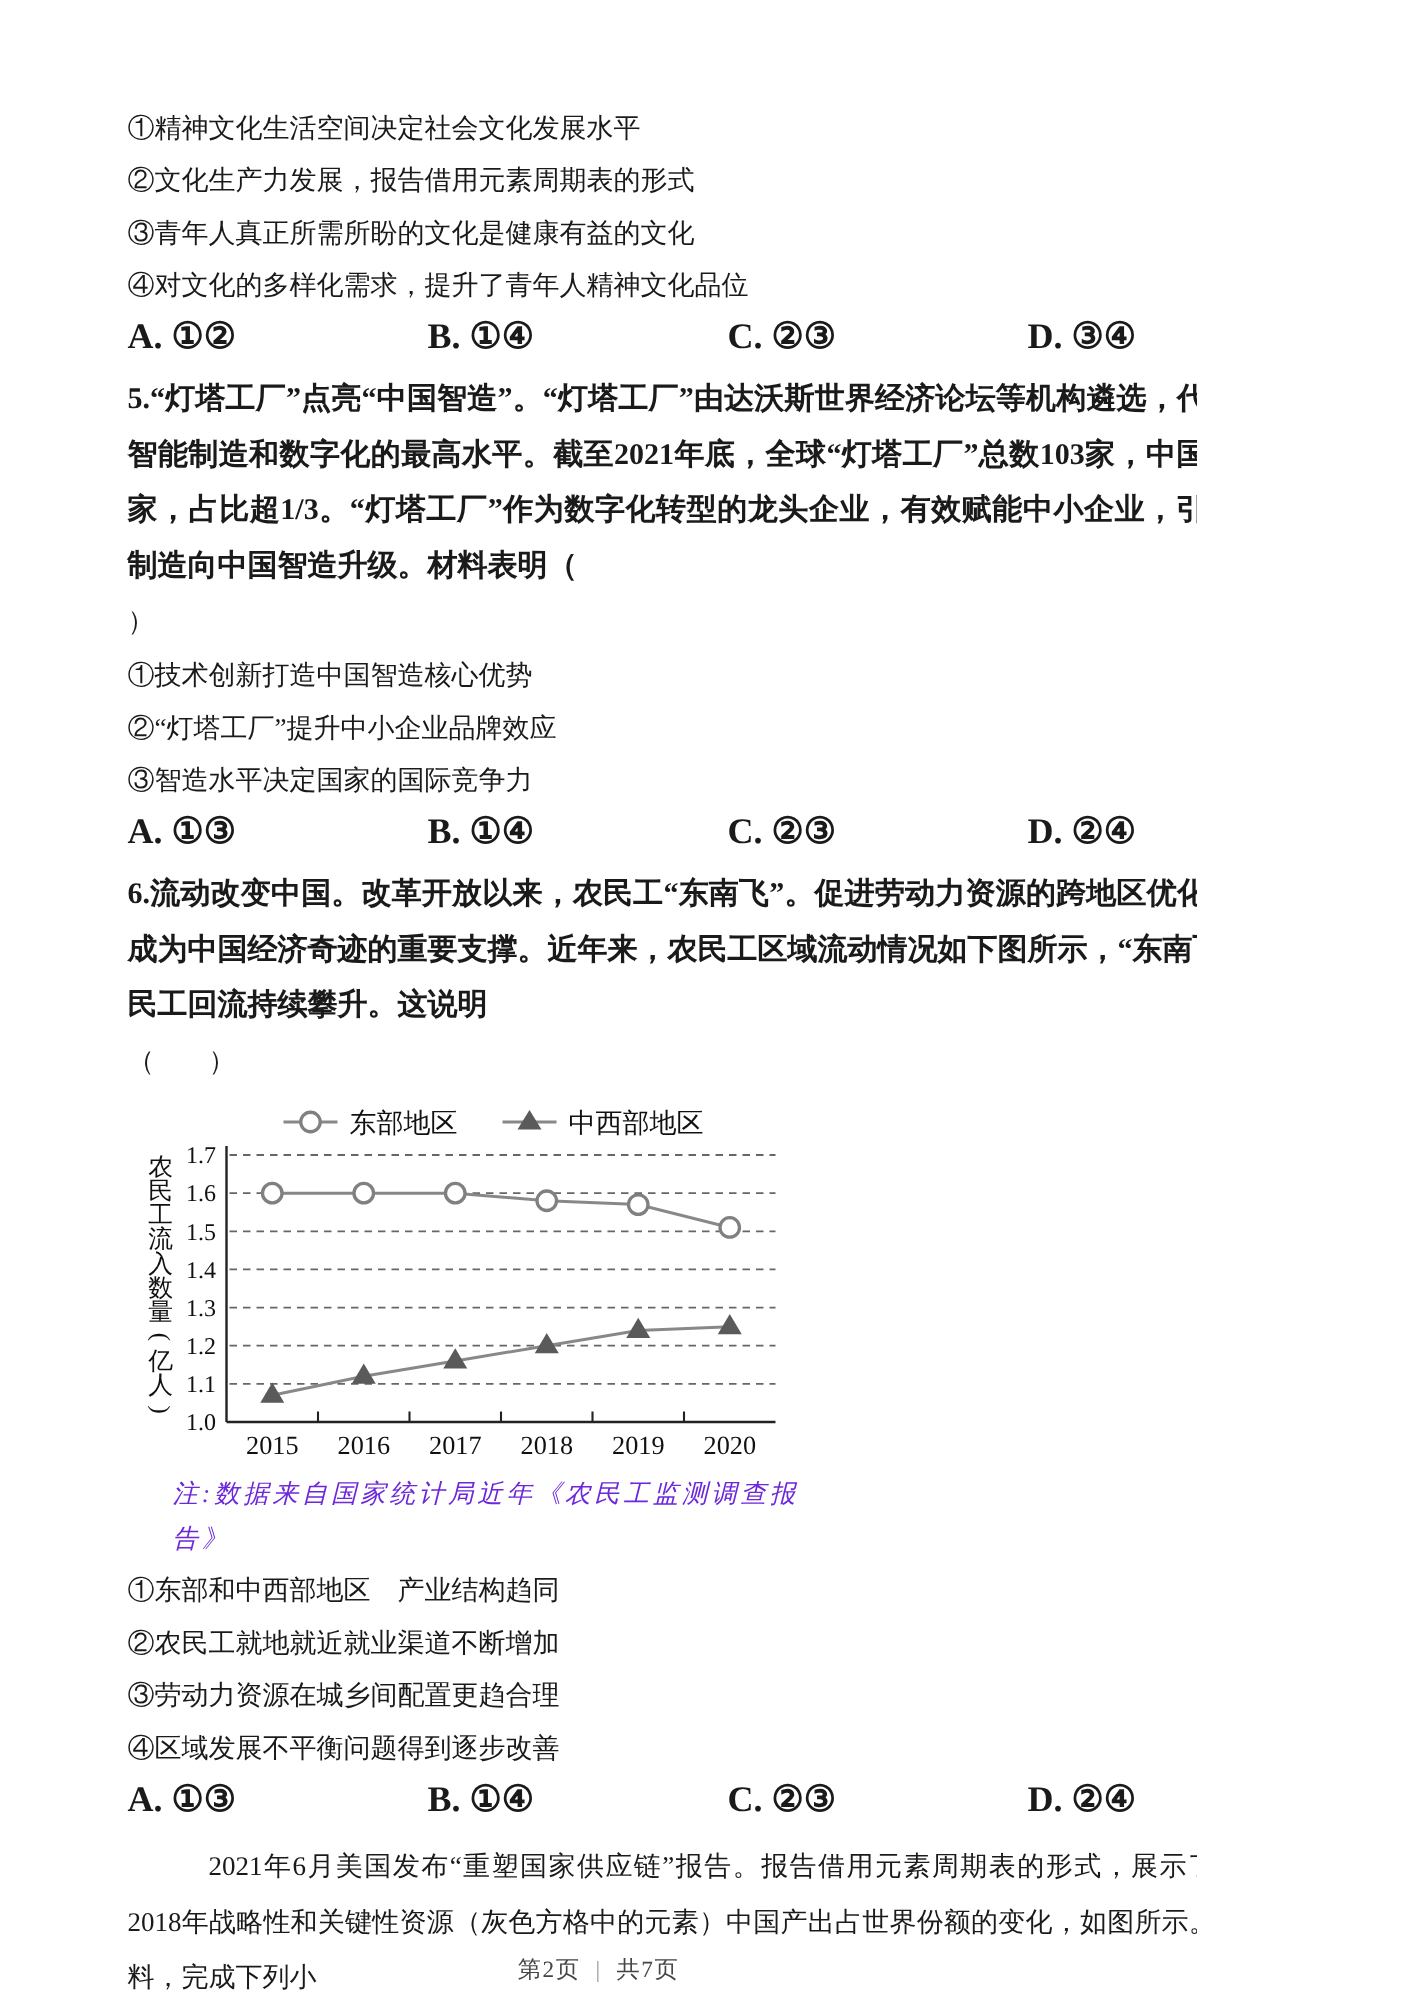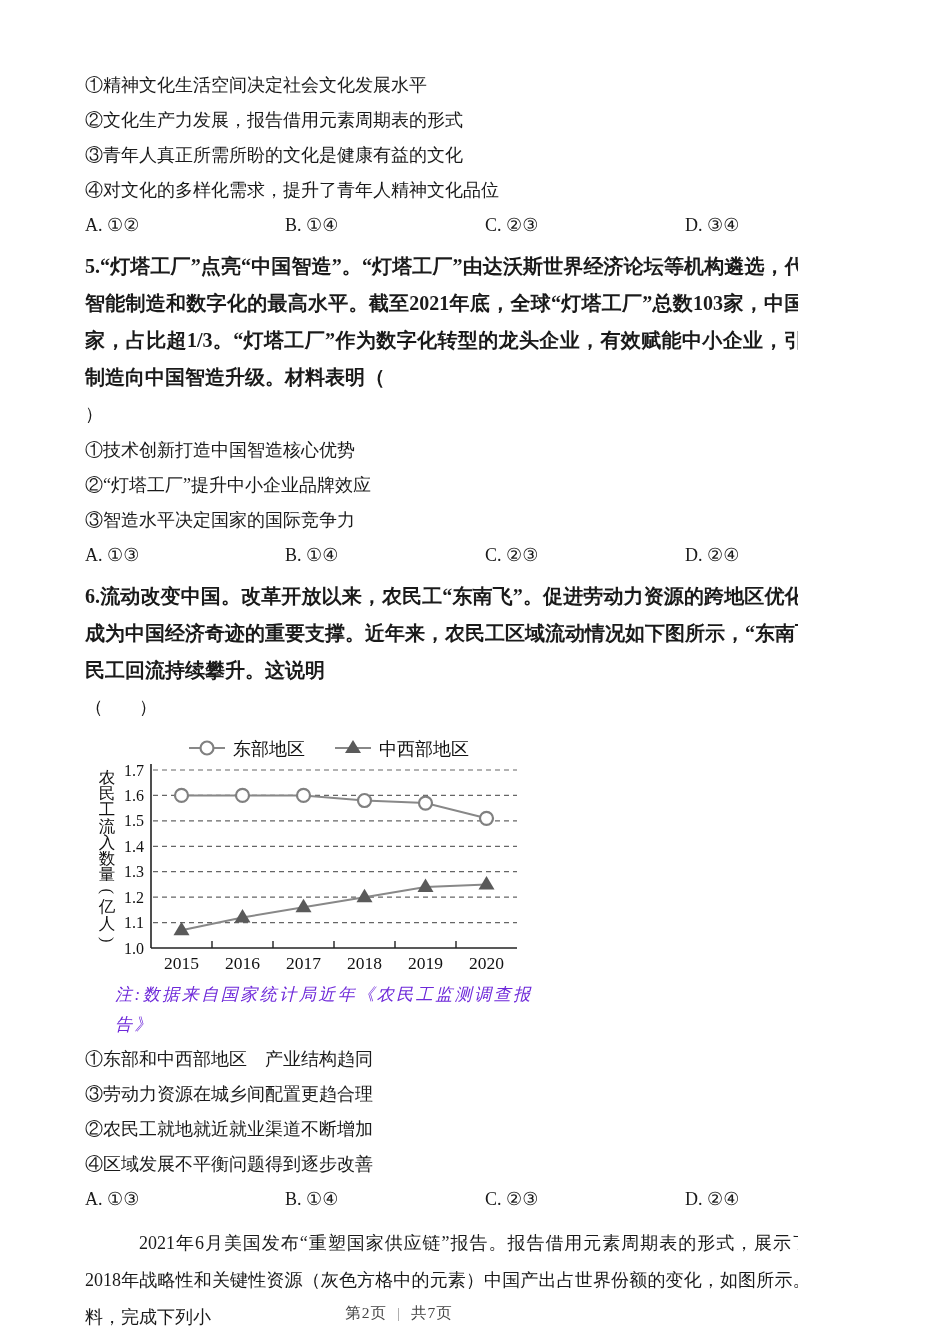--- a/index.html
+++ b/index.html
@@ -11,21 +11,21 @@
     color:#1a1a1a;
     overflow:hidden;
   }
   .content{padding:68px 85px 0 85px;width:780px;}
   p{margin:0;}
   .choice{font-size:18px;line-height:35px;text-align:left;}
   .stem{font-size:20px;line-height:37px;text-align:justify;margin-top:5px;font-weight:bold;}
   .stem-close{font-size:18px;line-height:37px;}
   .answers{
     display:grid;grid-template-columns:200px 200px 200px 1fr;
-    font-size:18px;line-height:35px;
+    font-size:24px;line-height:35px;font-weight:bold;
   }
   .chart-block{margin:6px 0 2px 4px;width:460px;}
   svg text{font-family:"Liberation Serif","DejaVu Serif",serif;}
   .chart-note{
     font-size:17px;line-height:30px;margin-left:26px;
     font-style:italic;letter-spacing:2.5px;color:#6d28d9;
   }
   .intro{font-size:18px;line-height:37px;text-align:justify;text-indent:3em;margin-top:8px;}
   .footer{
     position:absolute;left:0;bottom:20px;width:100%;
@@ -129,22 +129,22 @@
           <text x="144" y="22.5" font-size="18" fill="#111">东部地区</text>
           <line x1="246" y1="16" x2="282" y2="16" stroke="#888888" stroke-width="2"></line>
           <polygon points="264,8 256,21 272,21" fill="#5a5a5a"></polygon>
           <text x="290" y="22.5" font-size="18" fill="#111">中西部地区</text>
         </svg>
       <p class="chart-note">注:数据来自国家统计局近年《农民工监测调查报告》</p>
     </div>
 
     <div>
       <p class="choice">①东部和中西部地区　产业结构趋同</p>
+      <p class="choice">②农民工就地就近就业渠道不断增加</p>
       <p class="choice">③劳动力资源在城乡间配置更趋合理</p>
-      <p class="choice">②农民工就地就近就业渠道不断增加</p>
       <p class="choice">④区域发展不平衡问题得到逐步改善</p>
     </div>
     <div class="answers">
       <span>A. ①③</span>
       <span>B. ①④</span>
       <span>C. ②③</span>
       <span>D. ②④</span>
     </div>
 
     <p class="intro">2021年6月美国发布“重塑国家供应链”报告。报告借用元素周期表的形式，展示了1990—2018年战略性和关键性资源（灰色方格中的元素）中国产出占世界份额的变化，如图所示。阅读材料，完成下列小</p>

